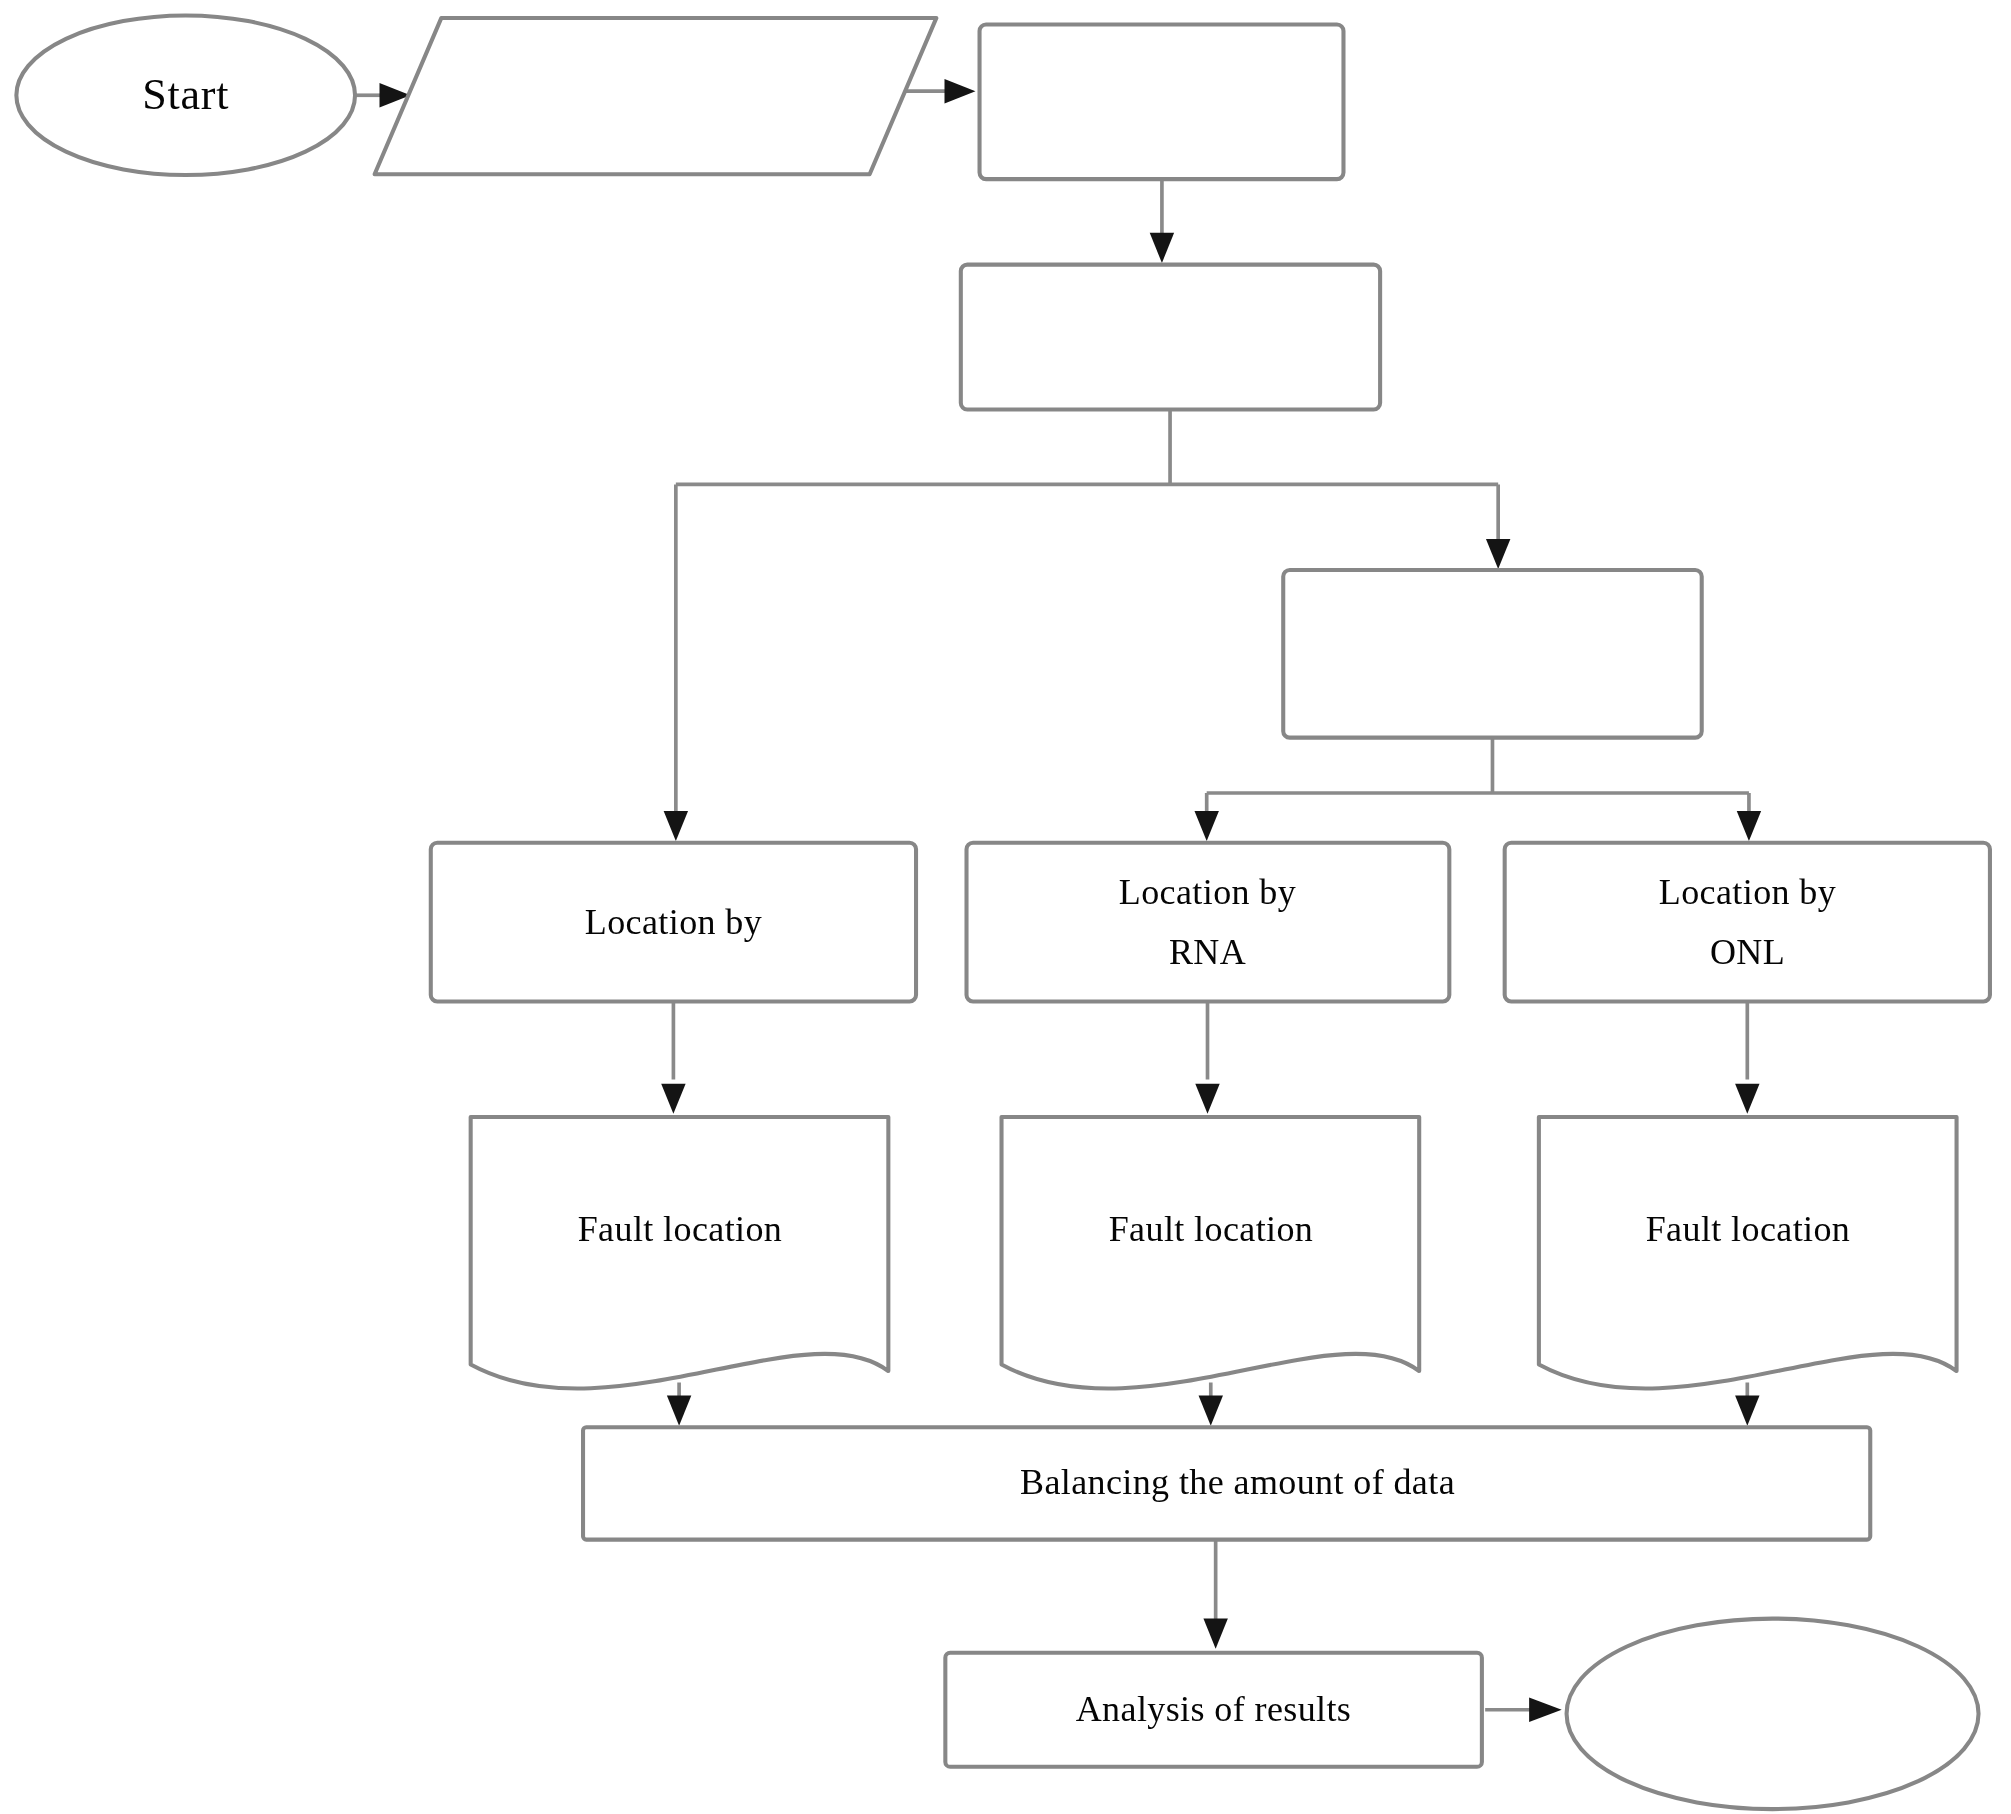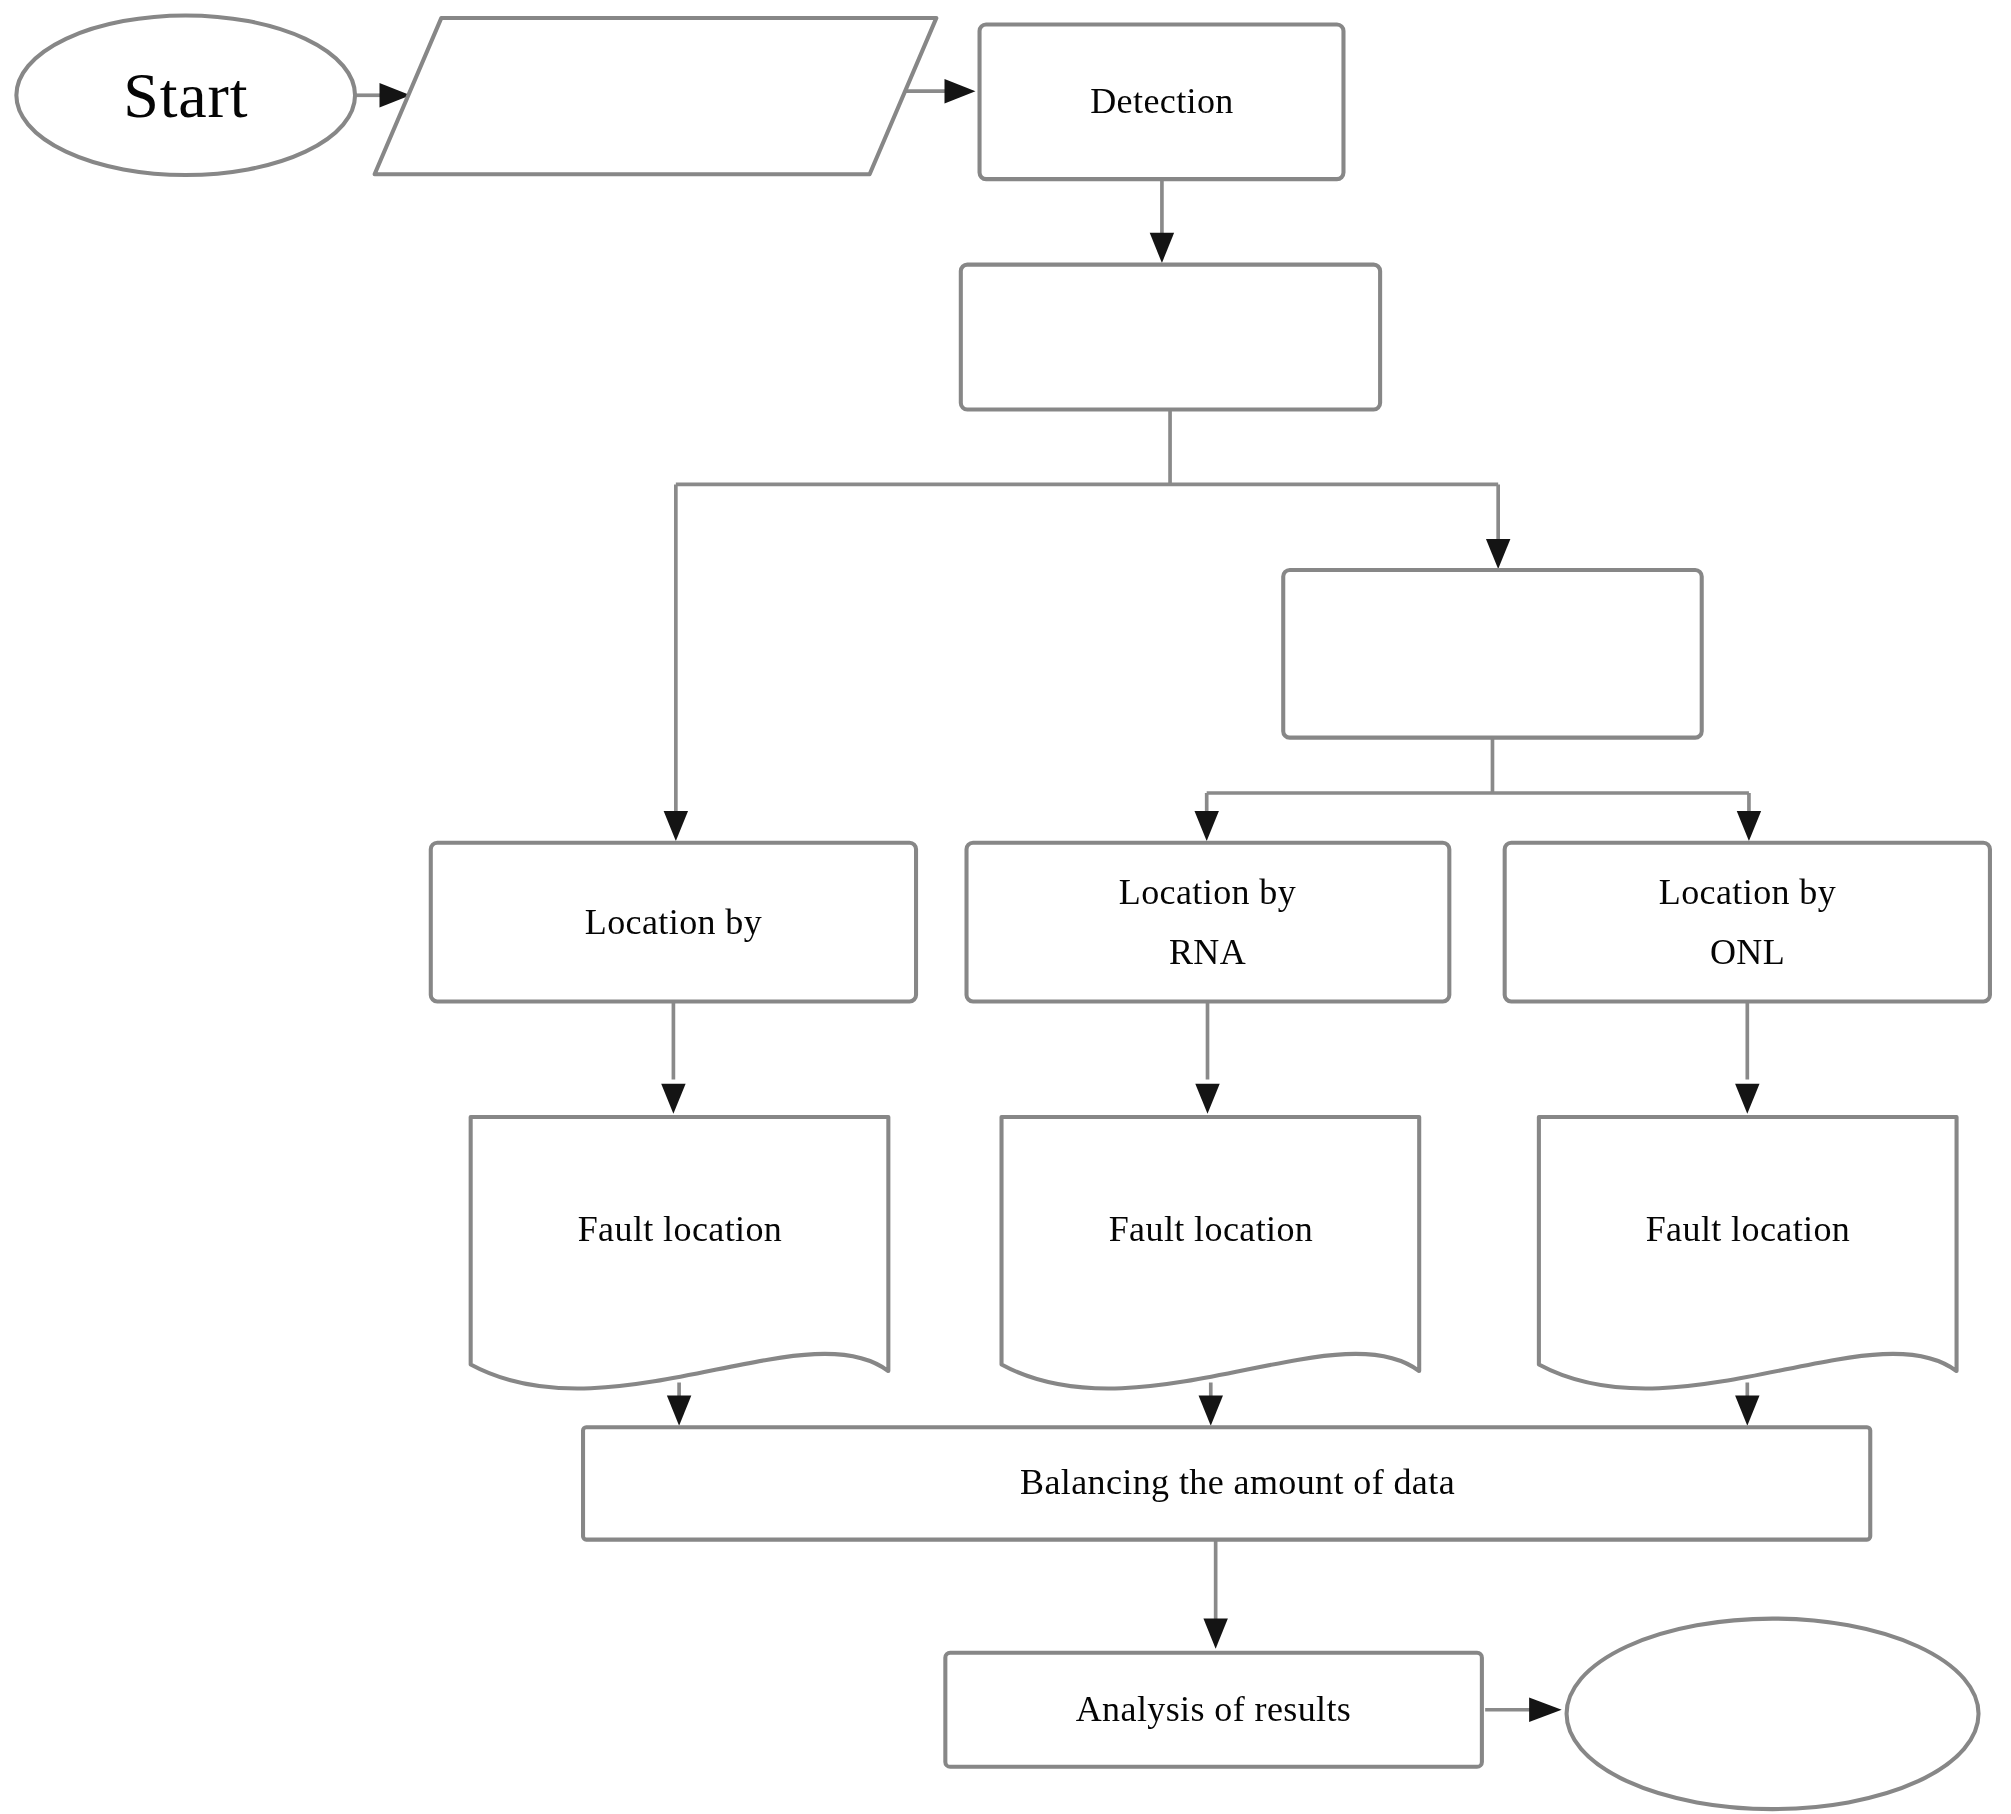--- a/index.html
+++ b/index.html
@@ -16,21 +16,21 @@
     position:absolute;
     display:flex;flex-direction:column;
     align-items:center;justify-content:center;
     text-align:center;
     font-size:36px;
     line-height:1.65;
     color:#050505;
     letter-spacing:0.4px;
     pointer-events:none;
   }
-  .lbl.big{font-size:64px;letter-spacing:0.8px;}
+  .lbl.big{font-size:44px;letter-spacing:0.8px;}
   .lbl span{display:block;white-space:nowrap;}
   
 </style>
 </head>
 <body>
 
 <div class="stage">
 
   <svg width="2012" height="1814" viewBox="0 0 2471 2228">
 
@@ -82,23 +82,20 @@
       <rect x="1161" y="2030" width="659" height="140" rx="6"></rect>
       <ellipse cx="2177" cy="2105" rx="253" ry="117"></ellipse>
     </g>
   </svg>
 
   <div class="lbl big" style="left:16.3px;top:15.5px;width:339px;height:160px;">
     <span>Start</span>
   </div>
 
 
-  <div class="lbl" style="left:980px;top:24.4px;width:364px;height:155px;">
-    <span>Detection</span>
-  </div>
 
 
 
   <div class="lbl" style="left:431px;top:843px;width:485px;height:159px;">
     <span>Location by</span>
   </div>
 
   <div class="lbl" style="left:966px;top:843px;width:483px;height:159px;">
     <span>Location by</span>
     <span>RNA</span>

